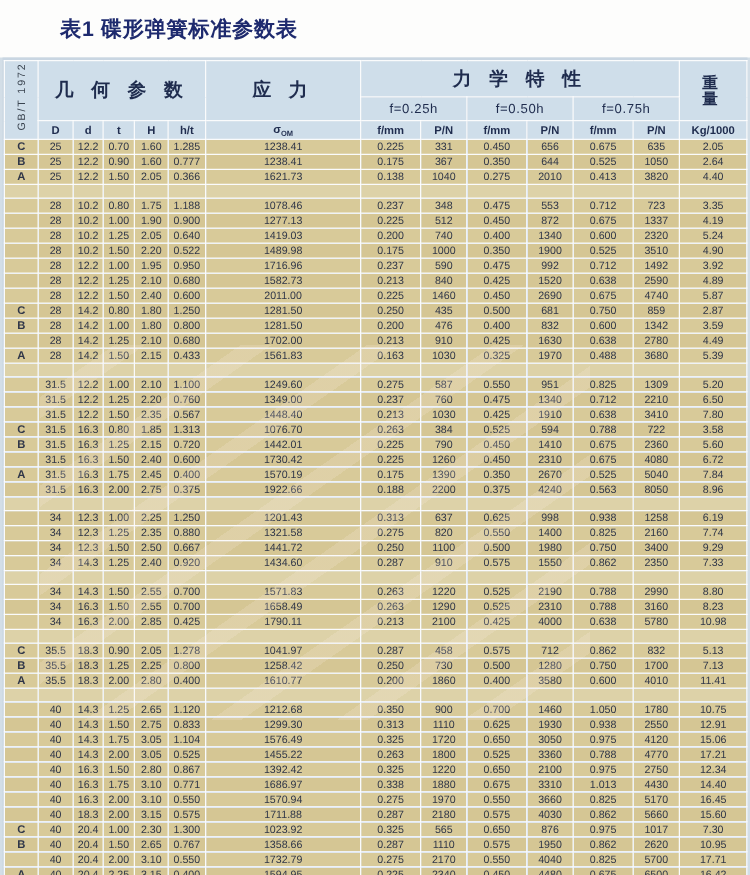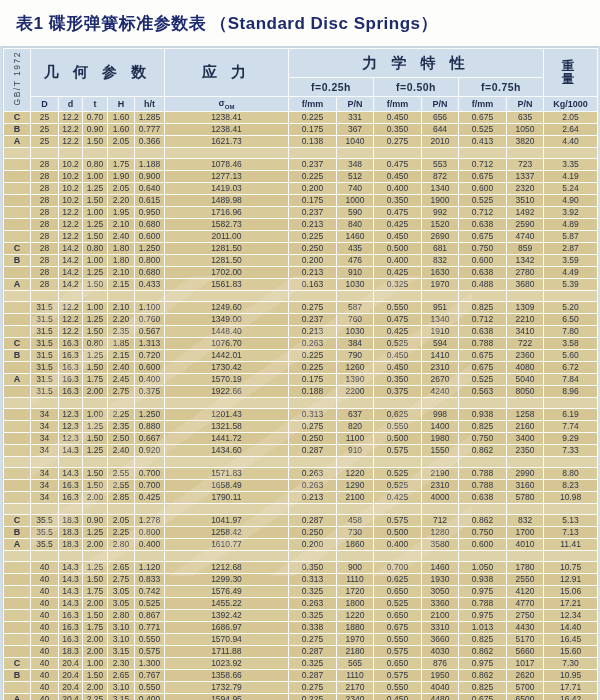--- a/index.html
+++ b/index.html
@@ -5,35 +5,35 @@
   html,body{margin:0;padding:0;}
   body{
     width:600px;height:700px;overflow:hidden;
     font-family:"Liberation Sans","DejaVu Sans",sans-serif;
     background:#d3dee7;
   }
   .page{width:600px;height:700px;background:#d3dee7;}
   .title-band{
     height:46px;background:#fdfdfc;
     display:flex;align-items:center;
-    padding-left:16px;box-sizing:border-box;
+    padding-left:48px;box-sizing:border-box;
     color:#1e2a6e;font-weight:bold;font-size:17px;letter-spacing:.5px;
     white-space:nowrap;
   }
   .title-band .en{margin-left:4px;}
   .table-wrap{position:relative;margin:0 2px;background:#c9d6e2;padding:2px 1px 3px 1px;}
   table{border-collapse:collapse;table-layout:fixed;width:594px;}
   th,td{
     border:1px solid rgba(255,255,255,.9);
     text-align:center;vertical-align:middle;
     overflow:hidden;white-space:nowrap;padding:0;
   }
   thead th{background:#cfdeea;color:#1f2c4e;}
   .hr1 th.grp{font-size:15px;font-weight:bold;letter-spacing:5px;height:28px;}
-  .hr2 th{font-size:10.5px;font-weight:bold;height:18px;letter-spacing:.5px;}
+  .hr2 th{font-size:10.5px;font-weight:normal;height:18px;letter-spacing:.5px;}
   .hr3 th{font-size:9px;font-weight:bold;height:14px;}
   .hr3 th sub{font-size:6px;font-weight:bold;}
   .gbt{background:#cfdeea;}
   .gbt .vert{
     display:inline-block;writing-mode:vertical-rl;transform:rotate(180deg);
     font-size:8.5px;font-weight:normal;letter-spacing:1.5px;color:#3a4450;
   }
   th.weight div{font-size:12.5px;font-weight:bold;line-height:13px;}
   tbody td{
     height:11px;line-height:11px;font-size:8.5px;
@@ -49,21 +49,20 @@
       rgba(255,255,255,0) 0 44px,
       rgba(255,240,235,.17) 44px 58px);
   }
 </style>
 </head>
 <body>
 
 <div class="page">
   <div class="title-band">
     <span class="zh">表1 碟形弹簧标准参数表</span>
-    <span class="en">（Standard Disc Springs）</span>
   </div>
 
   <div class="table-wrap">
     <table>
       <colgroup>
         <col style="width:27px">
           <col style="width:28px">
           <col style="width:24px">
         <col style="width:25px">
           <col style="width:27px">
@@ -223,21 +222,21 @@
             <td>0.600</td>
             <td>2320</td>
             <td>5.24</td>
           </tr>
           <tr>
             <td class="lab"></td>
             <td>28</td>
             <td>10.2</td>
             <td>1.50</td>
             <td>2.20</td>
-            <td>0.615</td>
+            <td>0.522</td>
             <td>1489.98</td>
             <td>0.175</td>
             <td>1000</td>
             <td>0.350</td>
             <td>1900</td>
             <td>0.525</td>
             <td>3510</td>
             <td>4.90</td>
           </tr>
           <tr>
@@ -751,21 +750,21 @@
             <td>0.938</td>
             <td>2550</td>
             <td>12.91</td>
           </tr>
           <tr>
             <td class="lab"></td>
             <td>40</td>
             <td>14.3</td>
             <td>1.75</td>
             <td>3.05</td>
-            <td>0.742</td>
+            <td>1.104</td>
             <td>1576.49</td>
             <td>0.325</td>
             <td>1720</td>
             <td>0.650</td>
             <td>3050</td>
             <td>0.975</td>
             <td>4120</td>
             <td>15.06</td>
           </tr>
           <tr>

